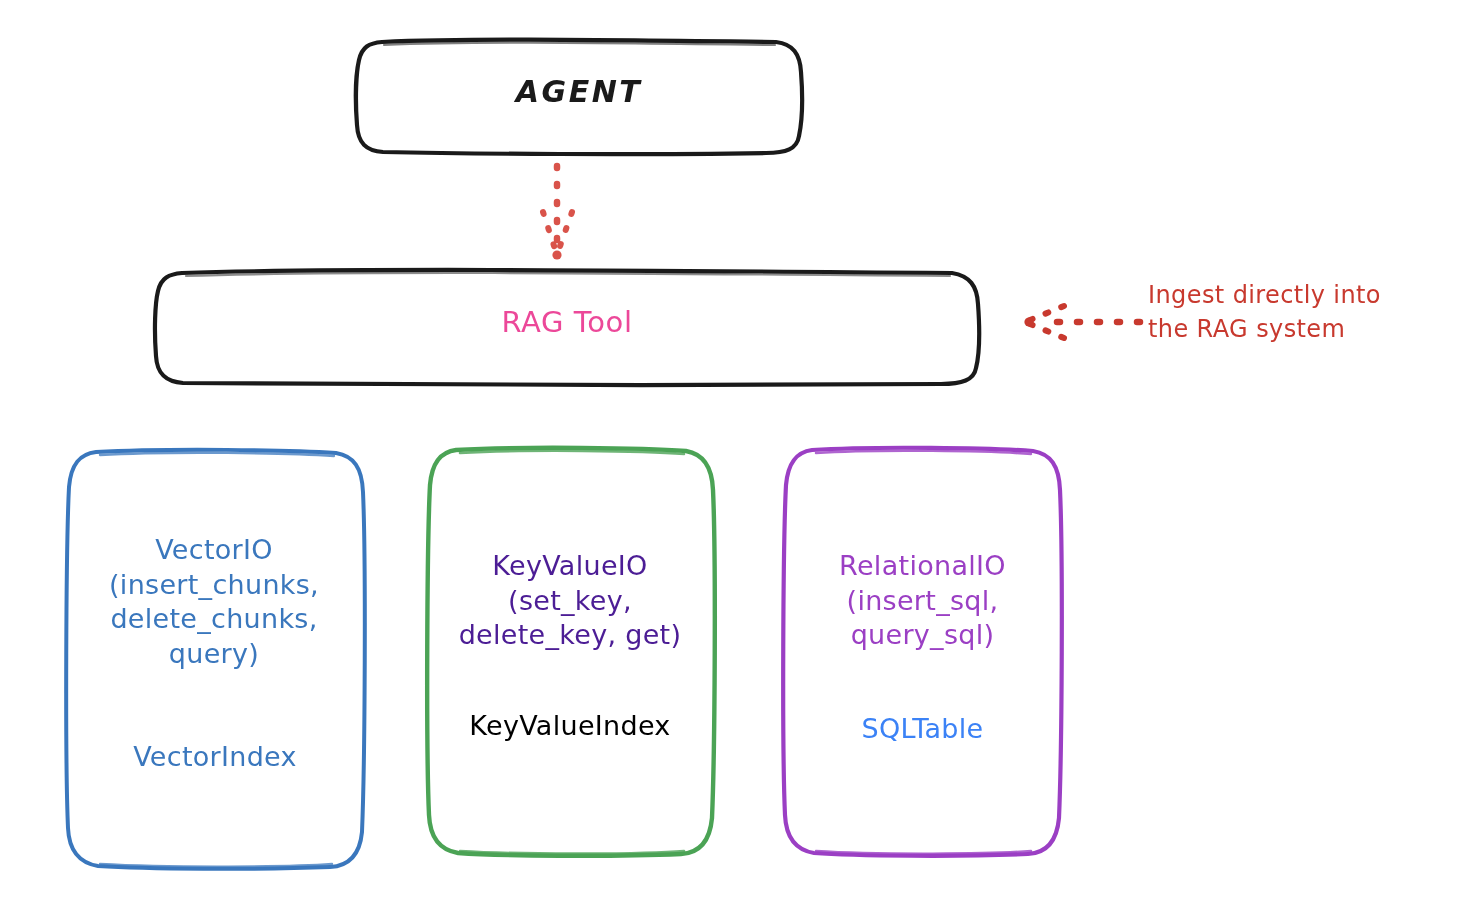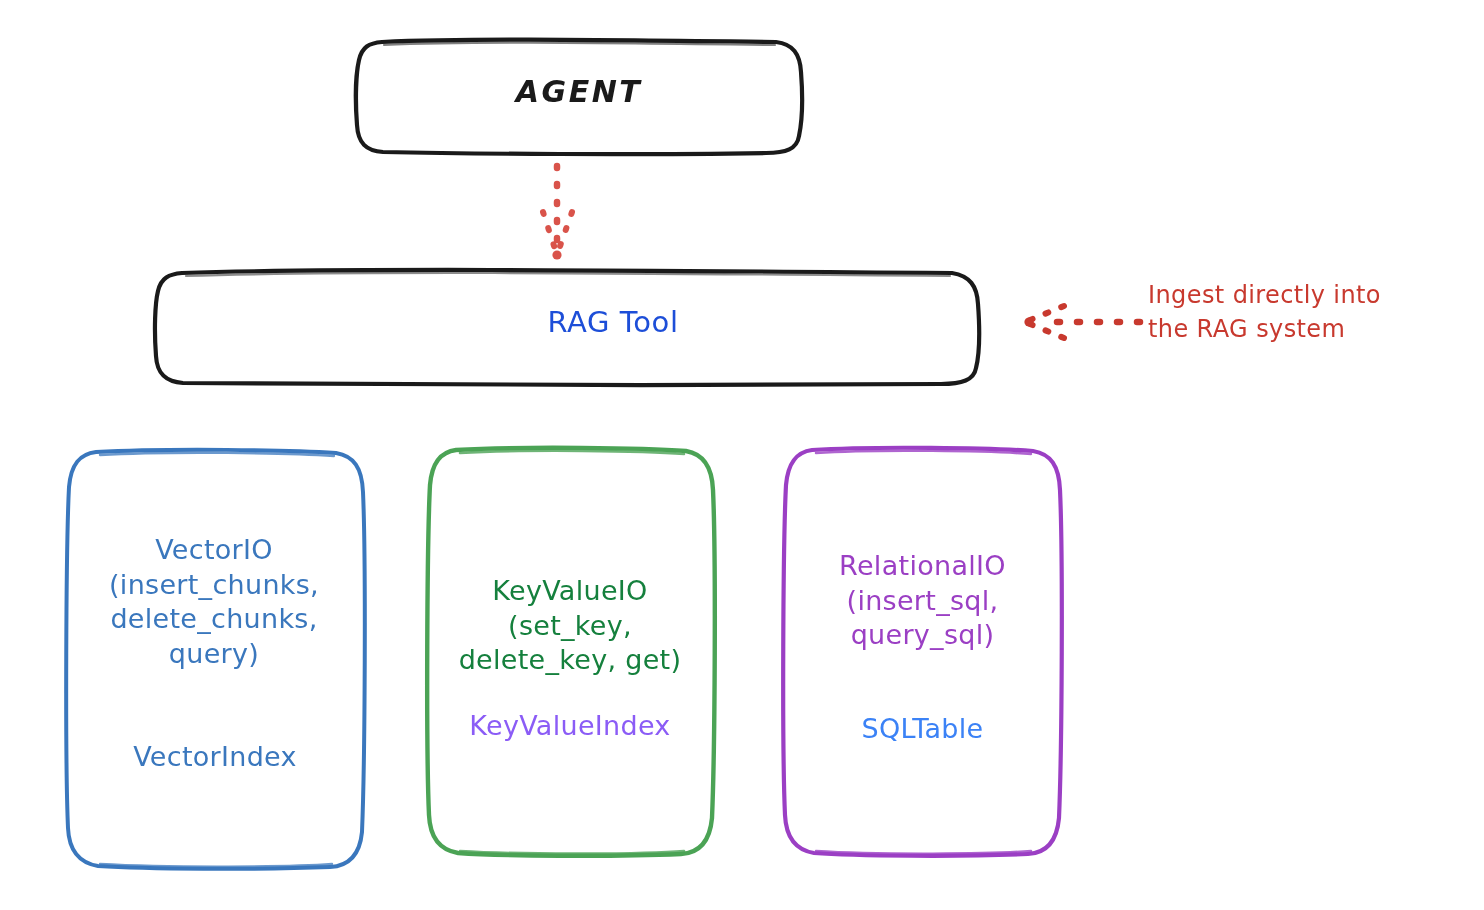--- a/index.html
+++ b/index.html
@@ -33,39 +33,38 @@
     left: 358px; top: 73px; width: 442px;
     font-size: 30px;
     font-style: italic;
     font-weight: 700;
     letter-spacing: 2.5px;
     color: #1a1a1a;
   }
   #ragtool-label {
     left: 157px; top: 304px; width: 820px;
     font-size: 29px;
-    color: #1d4ed8;
+    color: #ec4899;
     letter-spacing: 0.6px;
-    margin-left: 46px;
   }
 
   
   .store-io {
     font-size: 27px;
     letter-spacing: 0.3px;
   }
   .store-index {
     font-size: 27px;
     letter-spacing: 0.3px;
   }
 
   #vector-io    { left: 68px;  top: 533px; width: 292px; color: #3a77bd; }
   #vector-index { left: 68px;  top: 740px; width: 294px; color: #3a77bd; }
-  #kv-io        { left: 428px; top: 549px; width: 284px; color: #15803d; margin-top: 25px; }
-  #kv-index     { left: 428px; top: 709px; width: 284px; color: #8b5cf6; }
+  #kv-io        { left: 428px; top: 549px; width: 284px; color: #4c1d95; }
+  #kv-index     { left: 428px; top: 709px; width: 284px; color: #000000; }
   #rel-io       { left: 785px; top: 549px; width: 275px; color: #9b3fc4; }
   #rel-index    { left: 785px; top: 712px; width: 275px; color: #3b82f6; }
 
   
   #annotation {
     position: absolute;
     left: 1148px; top: 278px; width: 330px;
     color: #c8392e;
     font-size: 24px;
     line-height: 1.42;

